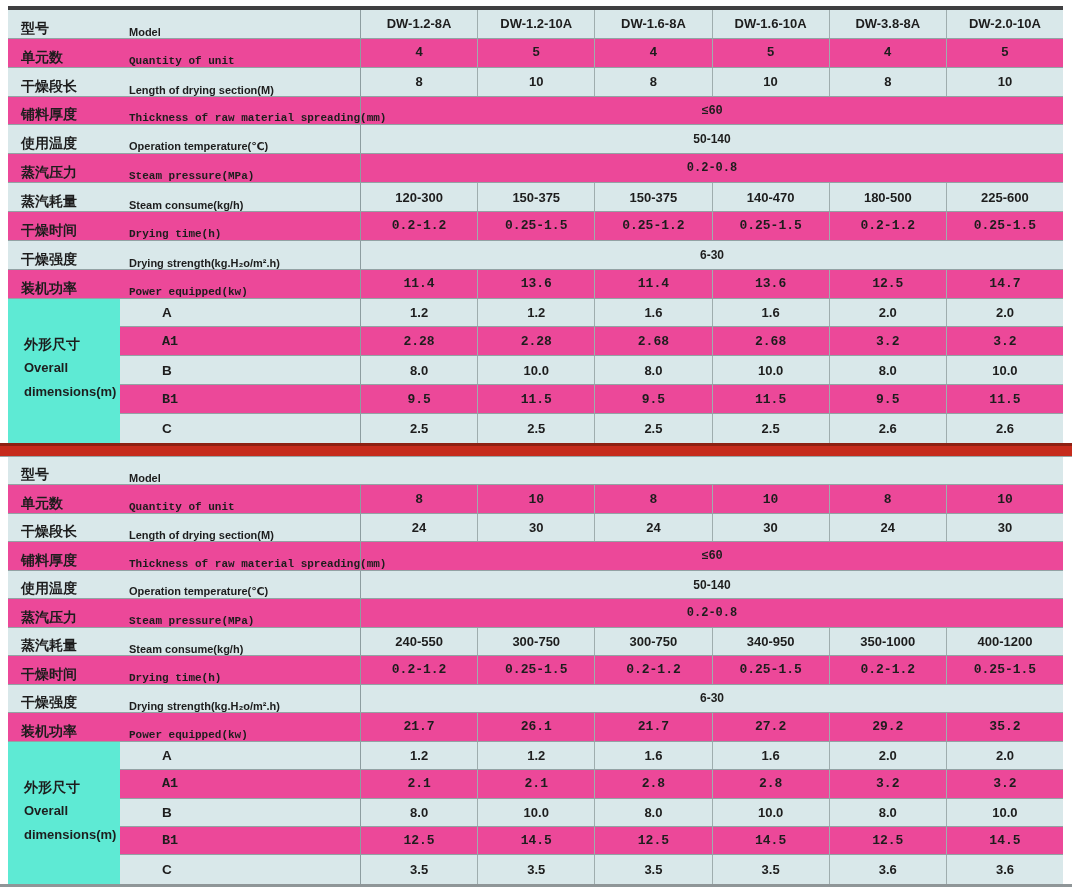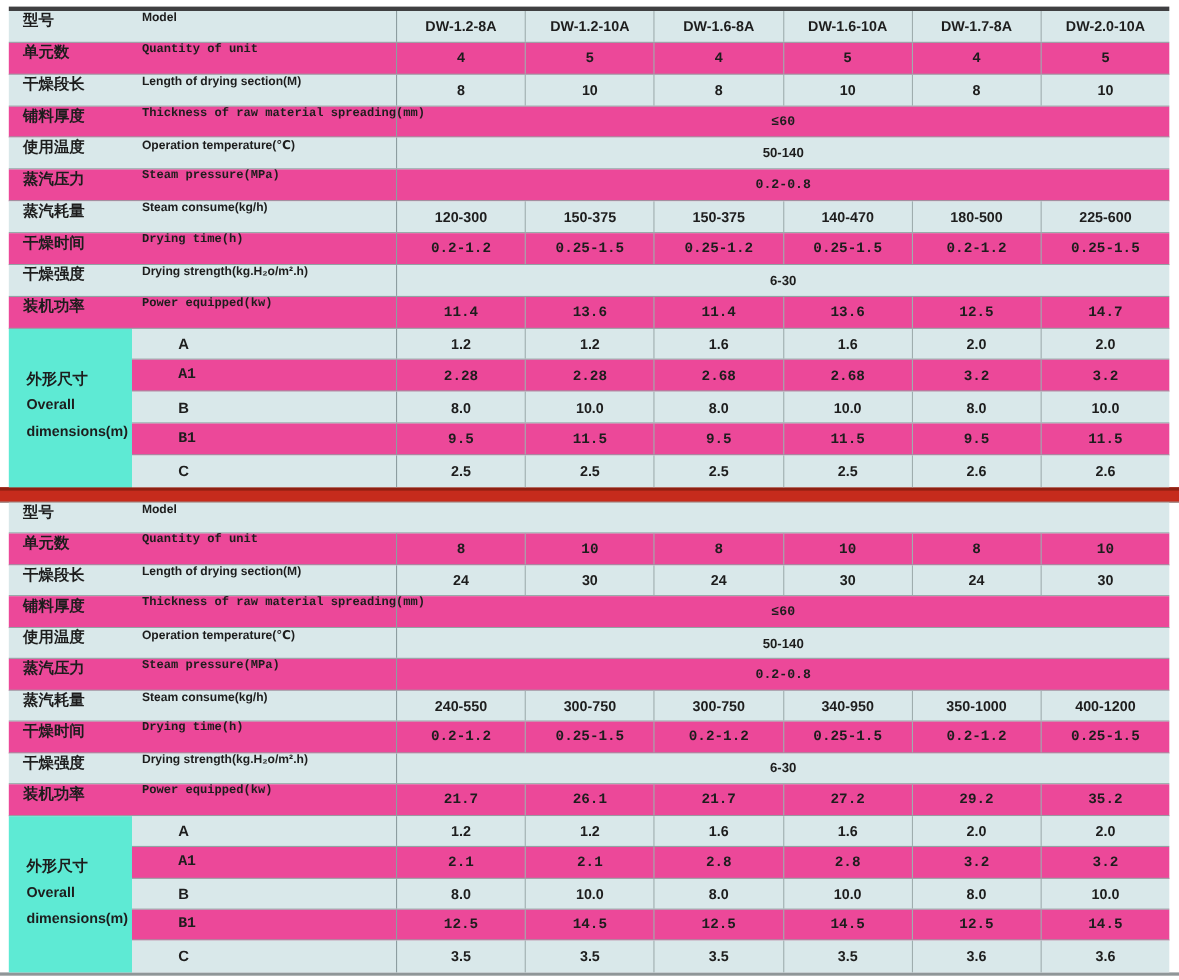--- a/index.html
+++ b/index.html
@@ -8,21 +8,21 @@
     font-family:"Liberation Sans","DejaVu Sans",sans-serif;
     font-weight:bold;color:#1d1d1d;
     -webkit-font-smoothing:antialiased;
   }
   .page{position:relative;width:1072px;height:891px;overflow:hidden;}
   .topbar{margin:6px 9px 0 8px;height:4px;background:#3f3f41;}
   .tbl{margin-left:8px;width:1055px;}
   .row{display:flex;box-sizing:border-box;height:var(--rh);border-bottom:1px solid #93a2a4;}
   .blue{background:#d9e8ea;}
   .white{background:#ec4899;font-family:Liberation Mono, monospace;}
-  .label{width:352px;display:flex;align-items:flex-start;box-sizing:border-box;padding-left:13px;}
+  .label{width:352px;display:flex;align-items:flex-end;box-sizing:border-box;padding-left:13px;}
   .zh{width:72px;font-size:14px;flex:0 0 auto;white-space:nowrap;}
   .en{font-size:11px;white-space:nowrap;padding-left:36px;}
   .vals{flex:1;display:flex;border-left:1px solid #8d9da0;box-sizing:border-box;min-width:0;}
   .val{flex:1;display:flex;align-items:center;justify-content:center;font-size:13px;border-left:1px solid #9fadae;box-sizing:border-box;min-width:0;}
   .val:first-child{border-left:none;}
   .merged{flex:1;display:flex;align-items:center;justify-content:center;font-size:12px;border-left:1px solid #8d9da0;box-sizing:border-box;}
   .dimwrap{display:flex;}
   .dimlabel{width:112px;box-sizing:border-box;padding:34px 0 0 16px;font-size:13px;line-height:23.5px;background:#5eead4;}
   .dimlabel .zhline{font-size:14px;}
   .dimrows{flex:1;}
@@ -42,21 +42,21 @@
       <div class="row blue">
         <div class="label">
           <span class="zh">型号</span>
           <span class="en">Model</span>
         </div>
         <div class="vals">
           <div class="val">DW-1.2-8A</div>
           <div class="val">DW-1.2-10A</div>
           <div class="val">DW-1.6-8A</div>
           <div class="val">DW-1.6-10A</div>
-          <div class="val">DW-1.7-8A</div>
+          <div class="val">DW-3.8-8A</div>
           <div class="val">DW-2.0-10A</div>
         </div>
       </div>
       <div class="row white">
         <div class="label">
           <span class="zh">单元数</span>
           <span class="en">Quantity of unit</span>
         </div>
         <div class="vals">
           <div class="val">4</div>

